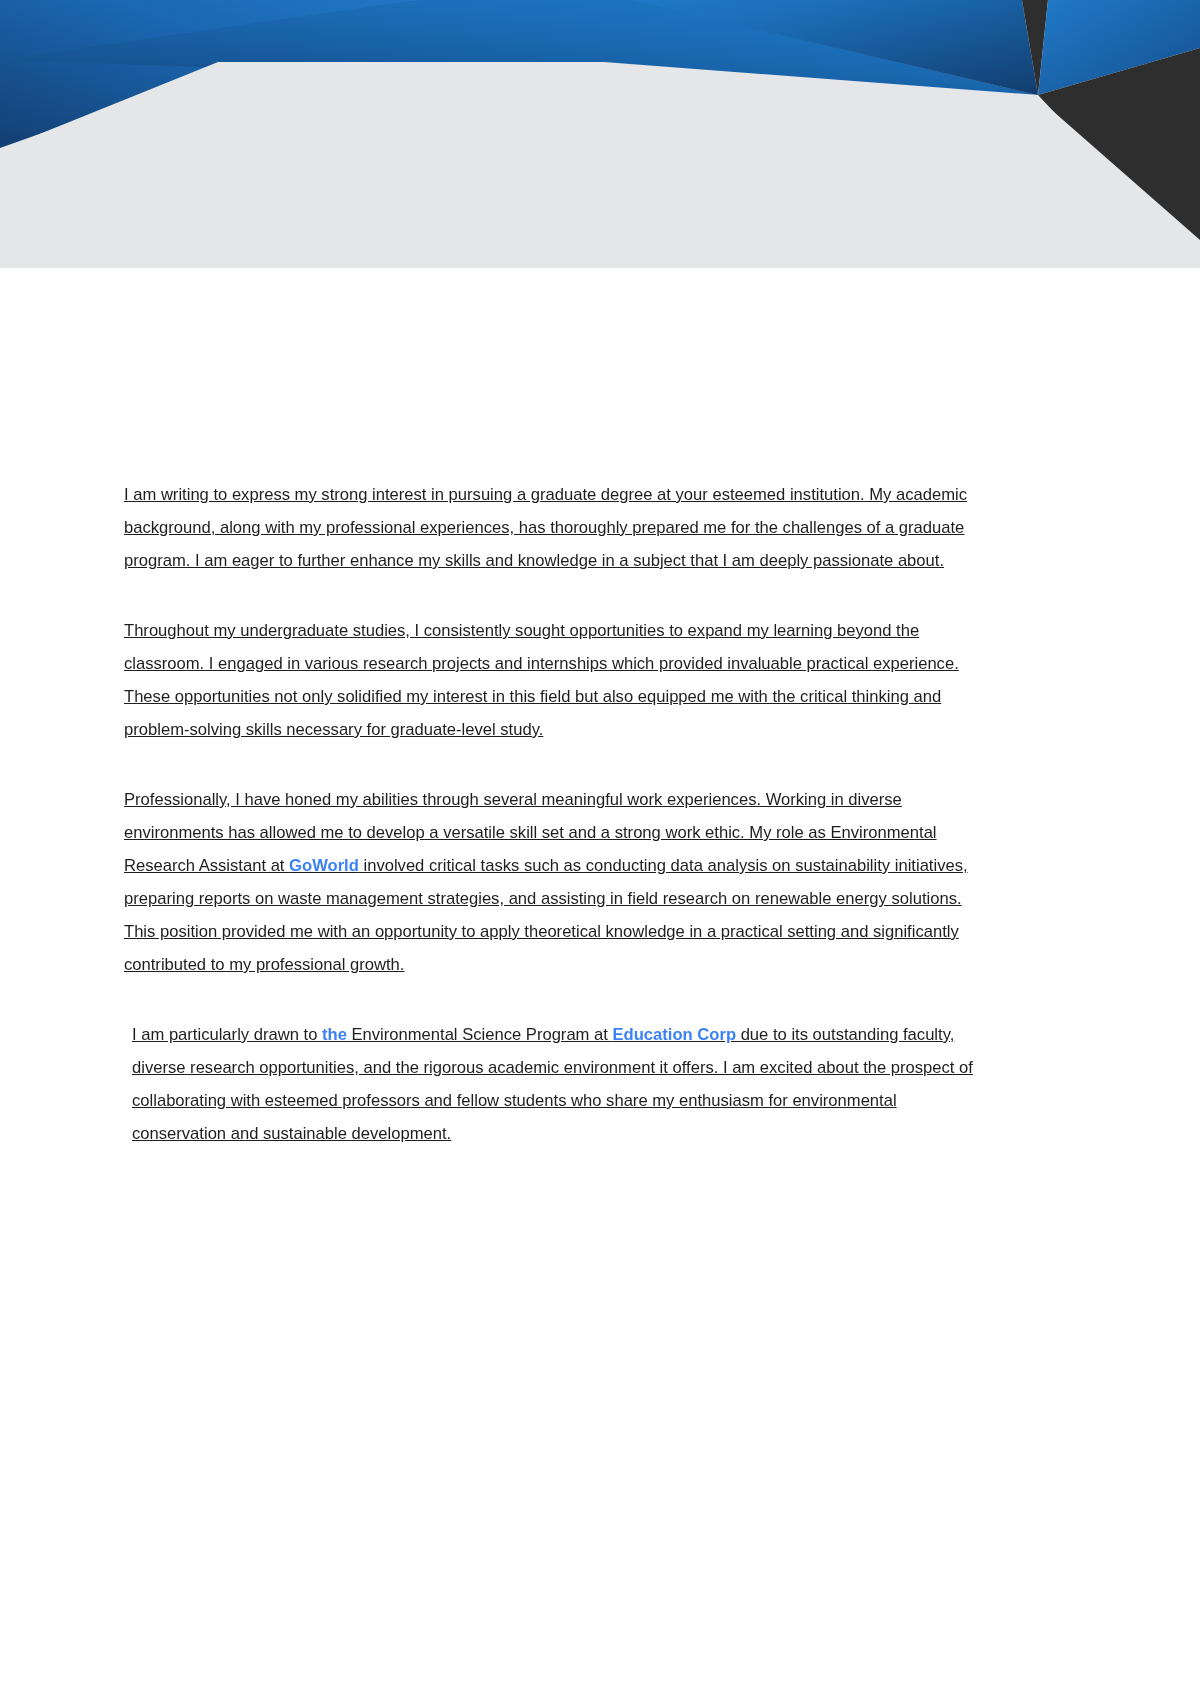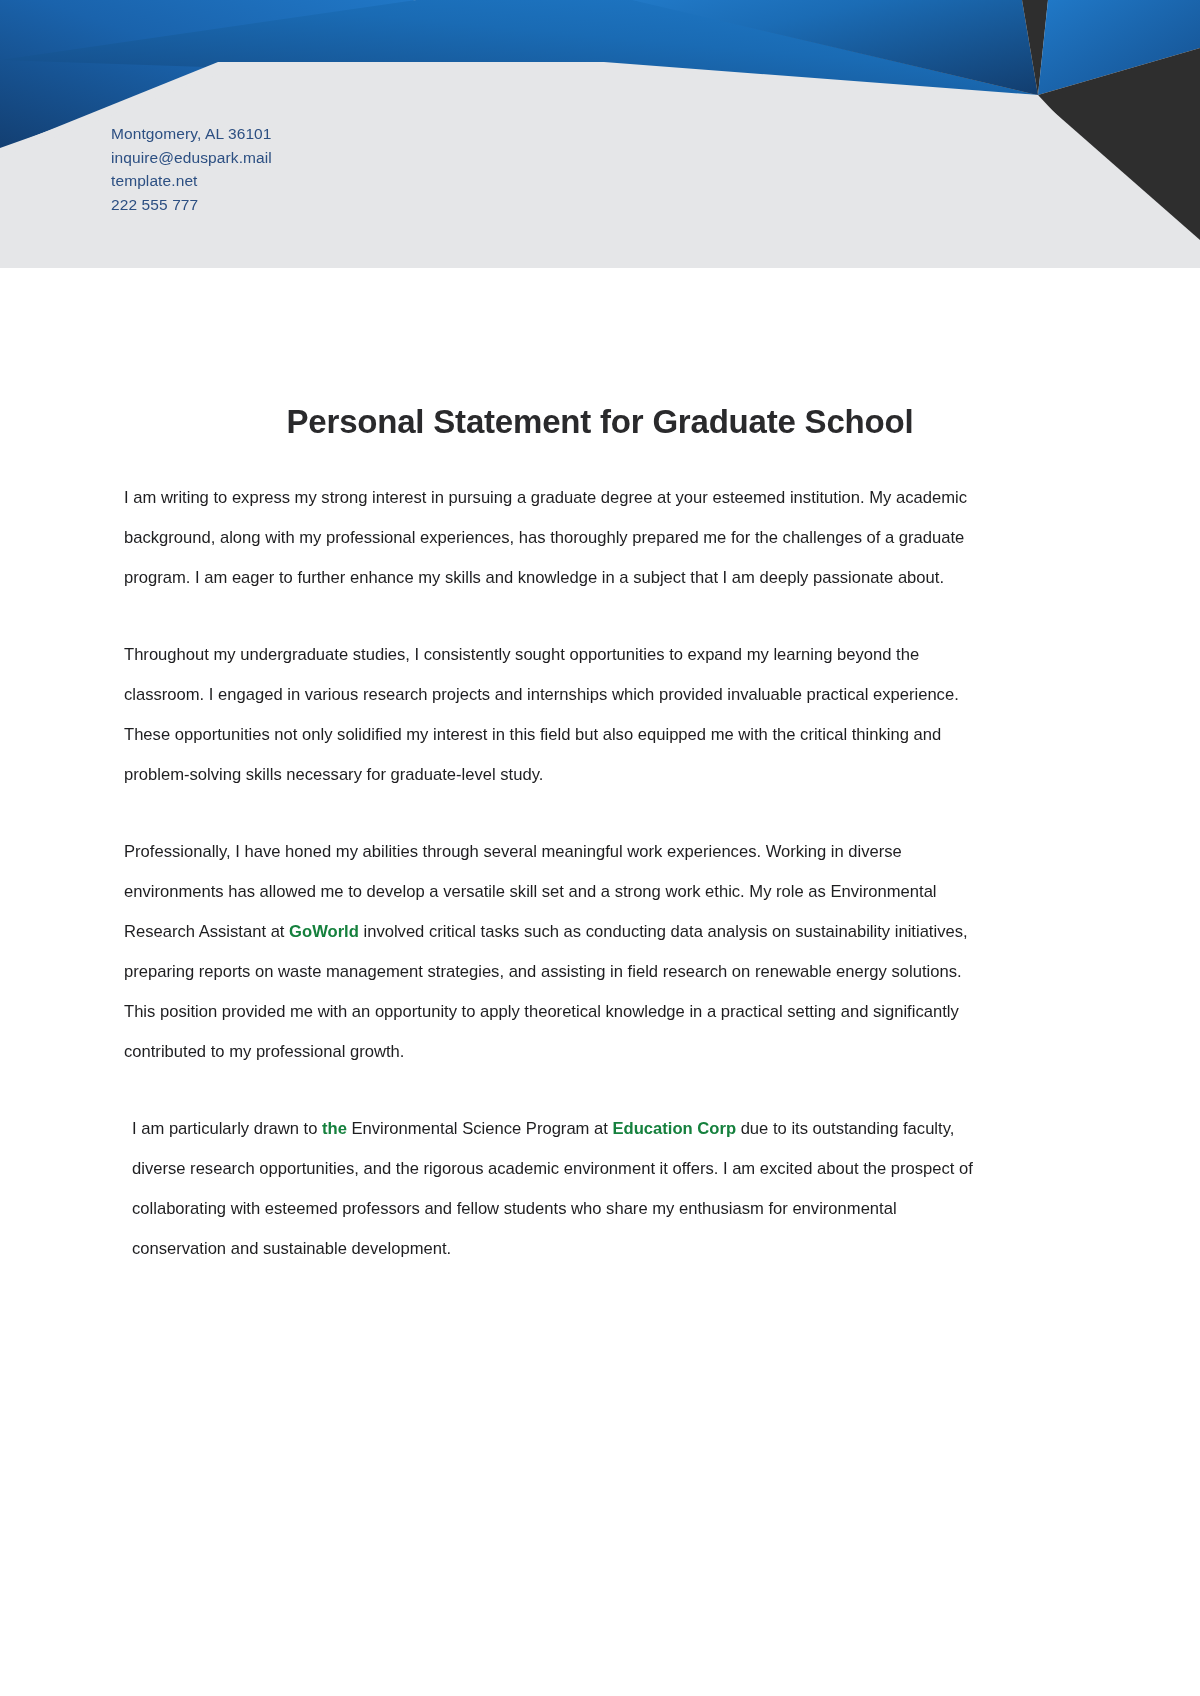--- a/index.html
+++ b/index.html
@@ -70,32 +70,33 @@
   .body-copy {
     position: absolute;
     left: 124px;
     top: 478px;
     width: 864px;
   }
 
   .para {
     font-family: "Liberation Sans", sans-serif;
     font-size: 16.6px;
-    line-height: 40px;
+    line-height: 33px;
     color: #1e1e20;
     margin: 0 0 37px 0;
     text-align: left;
+    text-decoration: underline;
   }
   .para:last-child {
     margin-bottom: 0;
     margin-left: 8px;
   }
   .para b {
     font-weight: bold;
-    color: #15803d;
+    color: #3b82f6;
   }
 </style>
 </head>
 <body>
 
 <div class="page">
 
   <div class="header-banner">
     <svg viewBox="0 0 1200 268" preserveAspectRatio="none">
       <defs>
@@ -137,28 +138,21 @@
       <polygon points="1048,0 1200,0 1200,48 1038,95" fill="url(#gradBlueD)"></polygon>
 
       <polygon points="1200,48 1200,268 1100,268 1038,95" fill="#2e2e2e"></polygon>
 
       <polygon points="0,268 0,150 218,62 604,62 1038,95 1200,268" fill="#e5e6e8"></polygon>
 
       <polygon points="0,268 0,158 228,70 600,66 1038,98 1200,240 1200,268" fill="#e5e6e8"></polygon>
     </svg>
   </div>
 
-  <div class="contact-block">
-    <div class="contact-line">Montgomery, AL 36101</div>
-    <div class="contact-line">inquire@eduspark.mail</div>
-    <div class="contact-line">template.net</div>
-    <div class="contact-line">222 555 777</div>
-  </div>
 
-  <h1 class="doc-title">Personal Statement for Graduate School</h1>
 
   <div class="body-copy">
     <div id="paragraph-host">
         <p class="para"><span>I am writing to express my strong interest in pursuing a graduate degree at your esteemed institution. My academic background, along with my professional experiences, has thoroughly prepared me for the challenges of a graduate program. I am eager to further enhance my skills and knowledge in a subject that I am deeply passionate about.</span></p>
         <p class="para"><span>Throughout my undergraduate studies, I consistently sought opportunities to expand my learning beyond the classroom. I engaged in various research projects and internships which provided invaluable practical experience. These opportunities not only solidified my interest in this field but also equipped me with the critical thinking and problem-solving skills necessary for graduate-level study.</span></p>
         <p class="para"><span>Professionally, I have honed my abilities through several meaningful work experiences. Working in diverse environments has allowed me to develop a versatile skill set and a strong work ethic. My role as Environmental Research Assistant at </span><b>GoWorld</b><span> involved critical tasks such as conducting data analysis on sustainability initiatives, preparing reports on waste management strategies, and assisting in field research on renewable energy solutions. This position provided me with an opportunity to apply theoretical knowledge in a practical setting and significantly contributed to my professional growth.</span></p>
         <p class="para"><span>I am particularly drawn to </span><b>the</b><span> Environmental Science Program at </span><b>Education Corp</b><span> due to its outstanding faculty, diverse research opportunities, and the rigorous academic environment it offers. I am excited about the prospect of collaborating with esteemed professors and fellow students who share my enthusiasm for environmental conservation and sustainable development.</span></p>
       </div>
   </div>
 

